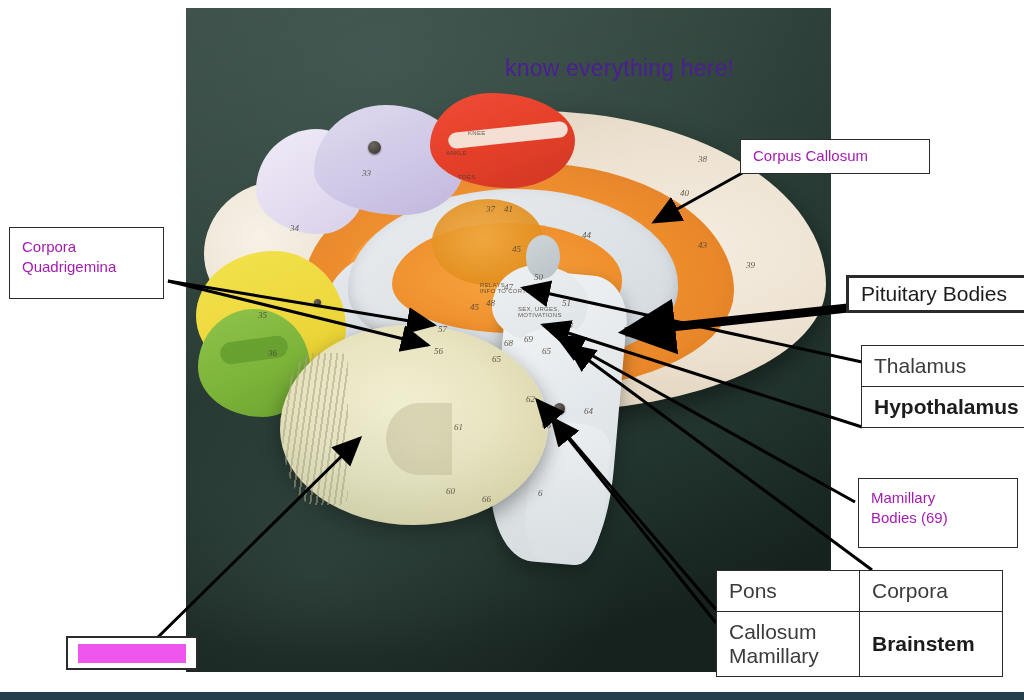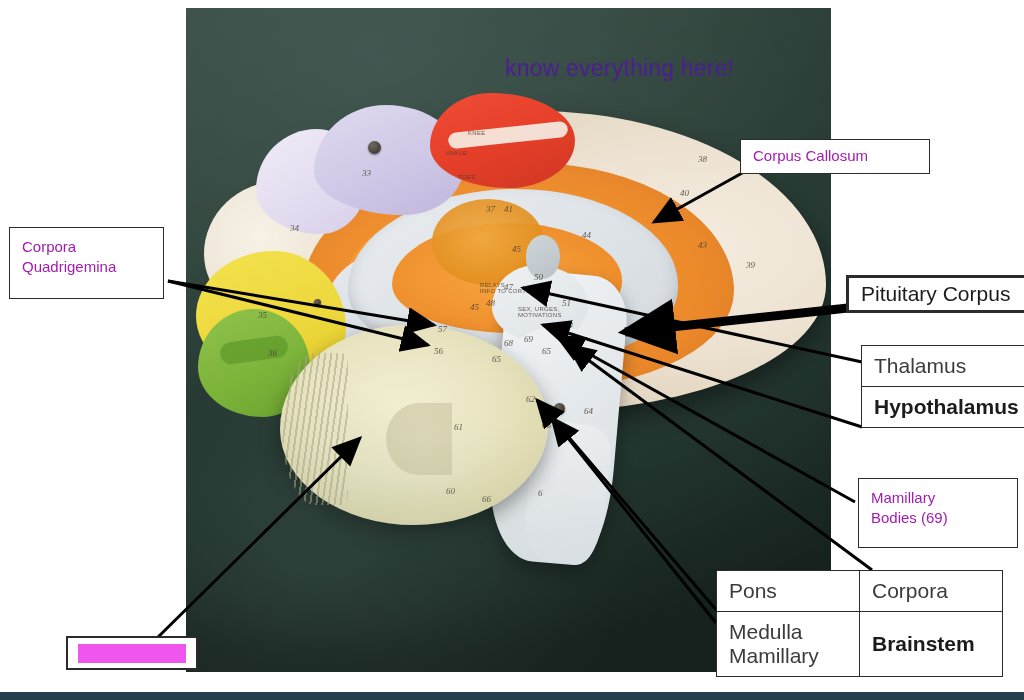--- a/index.html
+++ b/index.html
@@ -421,21 +421,21 @@
   <div class="callout" style="left:9px; top:227px; width:155px; height:72px;">
     <div>Corpora</div>
     <div>Quadrigemina</div>
   </div>
 
   <div class="callout" style="left:740px; top:139px; width:190px; height:35px; display:flex; align-items:center;">
     <span>Corpus Callosum</span>
   </div>
 
   <div class="callout thick" style="left:846px; top:275px; width:210px; height:38px; display:flex; align-items:center;">
-    <span>Pituitary Corpus</span>
+    <span>Pituitary Bodies</span>
   </div>
 
   <table class="tablebox" style="left:861px; top:345px; width:157px;">
     <tbody>
         <tr>
       <td>Thalamus</td>
     </tr>
     <tr>
       <td class="b">Hypothalamus</td>
     </tr>
@@ -448,21 +448,21 @@
   </div>
 
   <table class="tablebox" style="left:716px; top:570px;">
     <tbody>
         <tr>
       <td style="width:118px;">Pons</td>
       <td style="width:118px;">Corpora</td>
     </tr>
     <tr>
       <td>
-        <span>Medulla</span><br>
+        <span>Callosum</span><br>
         <span>Mamillary</span>
       </td>
       <td class="b">Brainstem</td>
     </tr>
   </tbody>
     </table>
 
   <div class="callout blank" style="left:66px; top:636px; width:132px; height:34px; display:flex; align-items:center;">
     <span class="blank-bar" style="background: rgb(238, 86, 238);"></span>
   </div>

